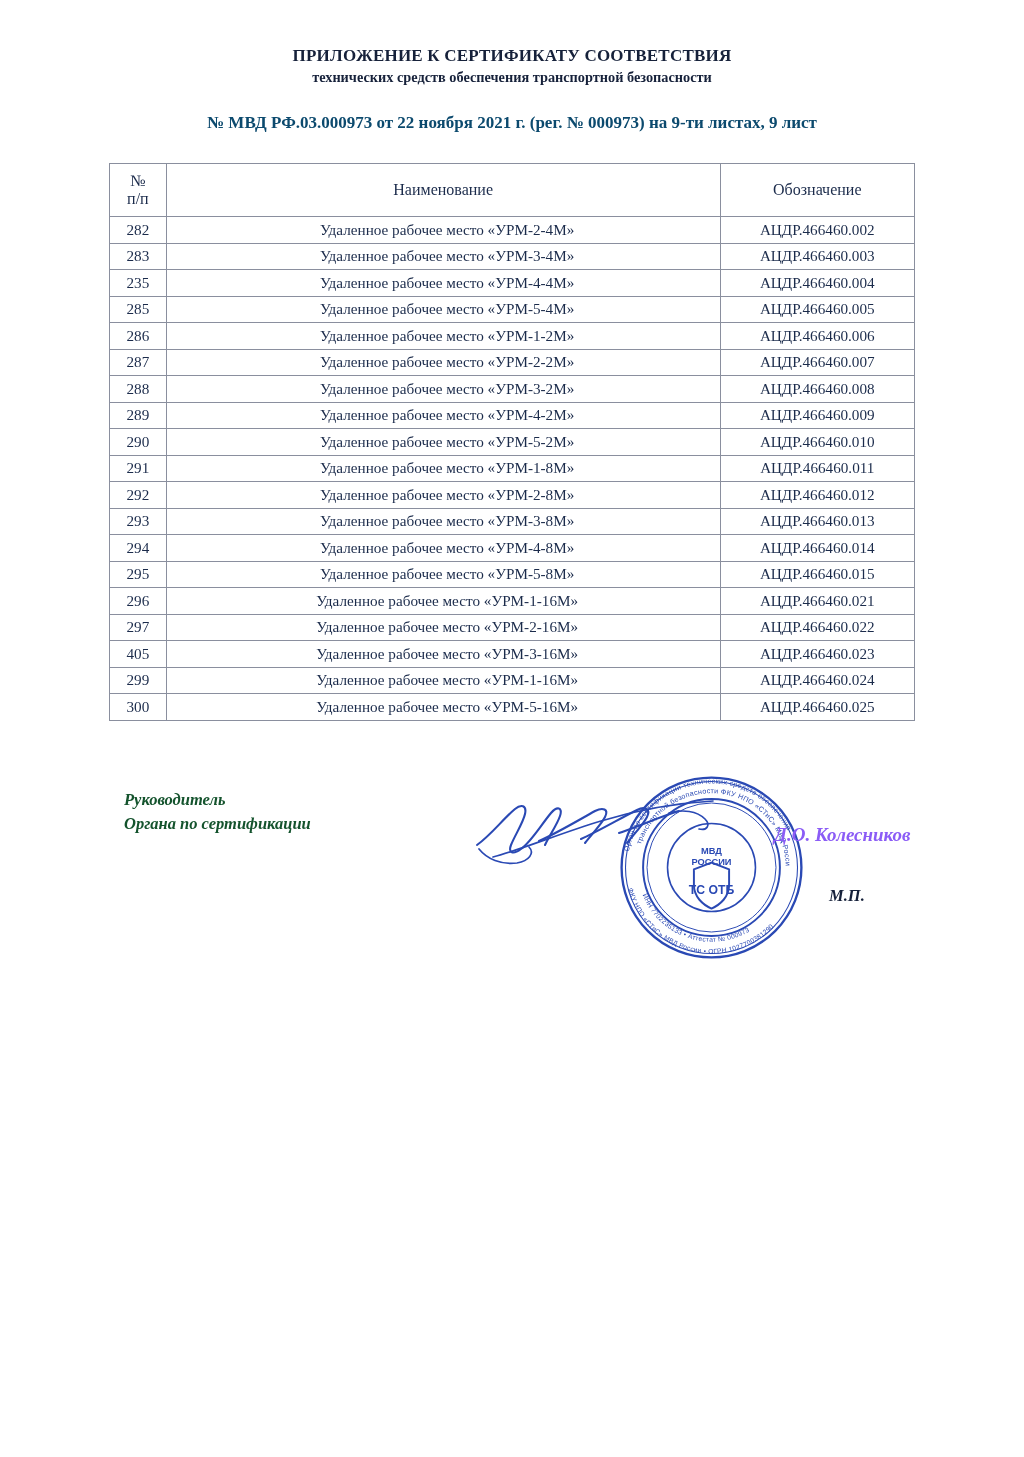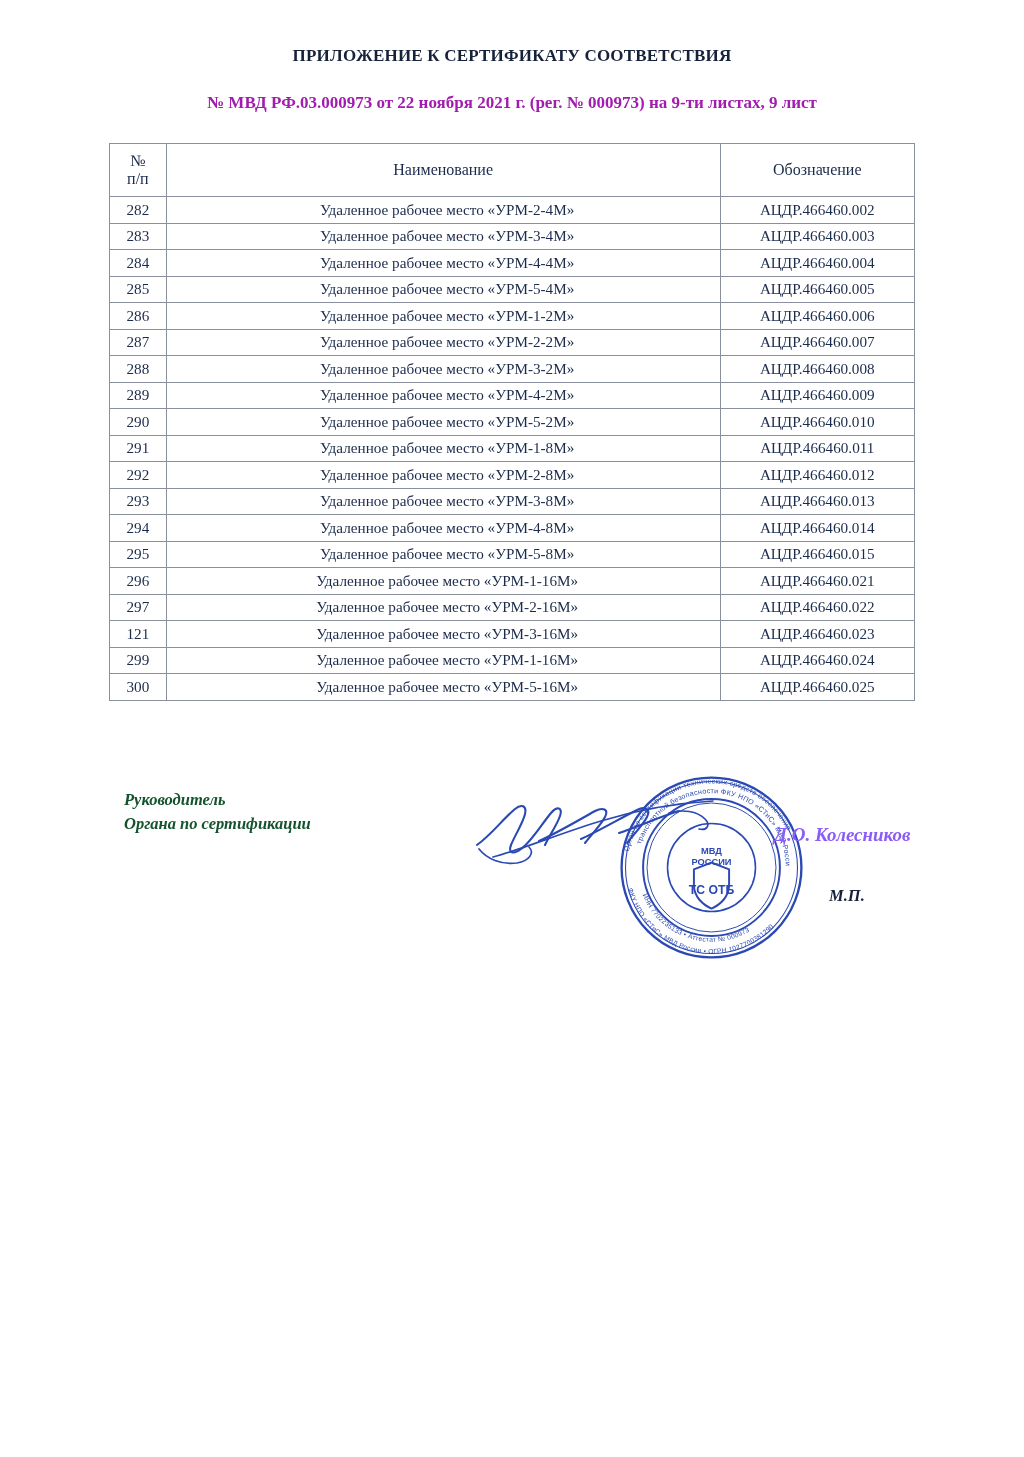--- a/index.html
+++ b/index.html
@@ -38,21 +38,21 @@
     font-size: 14.3px;
     margin-top: 3px;
     color: #16213a;
   }
 
   .cert-line {
     text-align: center;
     font-weight: bold;
     font-size: 17px;
     margin-top: 27px;
-    color: #a21caf;
+    color: #0c4a6e;
   }
 
   
   .table-wrap {
     margin: 30px auto 0 auto;
     width: 806px;
   }
   table.items {
     border-collapse: collapse;
     width: 100%;
@@ -152,20 +152,21 @@
     pointer-events: none;
   }
 </style>
 </head>
 <body>
 
 <div class="page">
 
   <div class="header">
     <div class="line1">ПРИЛОЖЕНИЕ К СЕРТИФИКАТУ СООТВЕТСТВИЯ</div>
+    <div class="line2">технических средств обеспечения транспортной безопасности</div>
   </div>
 
   <div class="cert-line">№ МВД РФ.03.000973 от 22 ноября 2021 г. (рег. № 000973) на 9-ти листах, 9 лист</div>
 
   <div class="table-wrap">
     <table class="items">
       <thead>
         <tr>
           <th class="num">
             <div>№</div>
@@ -180,21 +181,21 @@
             <td class="c-num">282</td>
             <td class="c-name">Удаленное рабочее место «УРМ-2-4М»</td>
             <td class="c-desig">АЦДР.466460.002</td>
           </tr>
           <tr>
             <td class="c-num">283</td>
             <td class="c-name">Удаленное рабочее место «УРМ-3-4М»</td>
             <td class="c-desig">АЦДР.466460.003</td>
           </tr>
           <tr>
-            <td class="c-num">284</td>
+            <td class="c-num">235</td>
             <td class="c-name">Удаленное рабочее место «УРМ-4-4М»</td>
             <td class="c-desig">АЦДР.466460.004</td>
           </tr>
           <tr>
             <td class="c-num">285</td>
             <td class="c-name">Удаленное рабочее место «УРМ-5-4М»</td>
             <td class="c-desig">АЦДР.466460.005</td>
           </tr>
           <tr>
             <td class="c-num">286</td>
@@ -250,21 +251,21 @@
             <td class="c-num">296</td>
             <td class="c-name">Удаленное рабочее место «УРМ-1-16М»</td>
             <td class="c-desig">АЦДР.466460.021</td>
           </tr>
           <tr>
             <td class="c-num">297</td>
             <td class="c-name">Удаленное рабочее место «УРМ-2-16М»</td>
             <td class="c-desig">АЦДР.466460.022</td>
           </tr>
           <tr>
-            <td class="c-num">121</td>
+            <td class="c-num">405</td>
             <td class="c-name">Удаленное рабочее место «УРМ-3-16М»</td>
             <td class="c-desig">АЦДР.466460.023</td>
           </tr>
           <tr>
             <td class="c-num">299</td>
             <td class="c-name">Удаленное рабочее место «УРМ-1-16М»</td>
             <td class="c-desig">АЦДР.466460.024</td>
           </tr>
           <tr>
             <td class="c-num">300</td>

